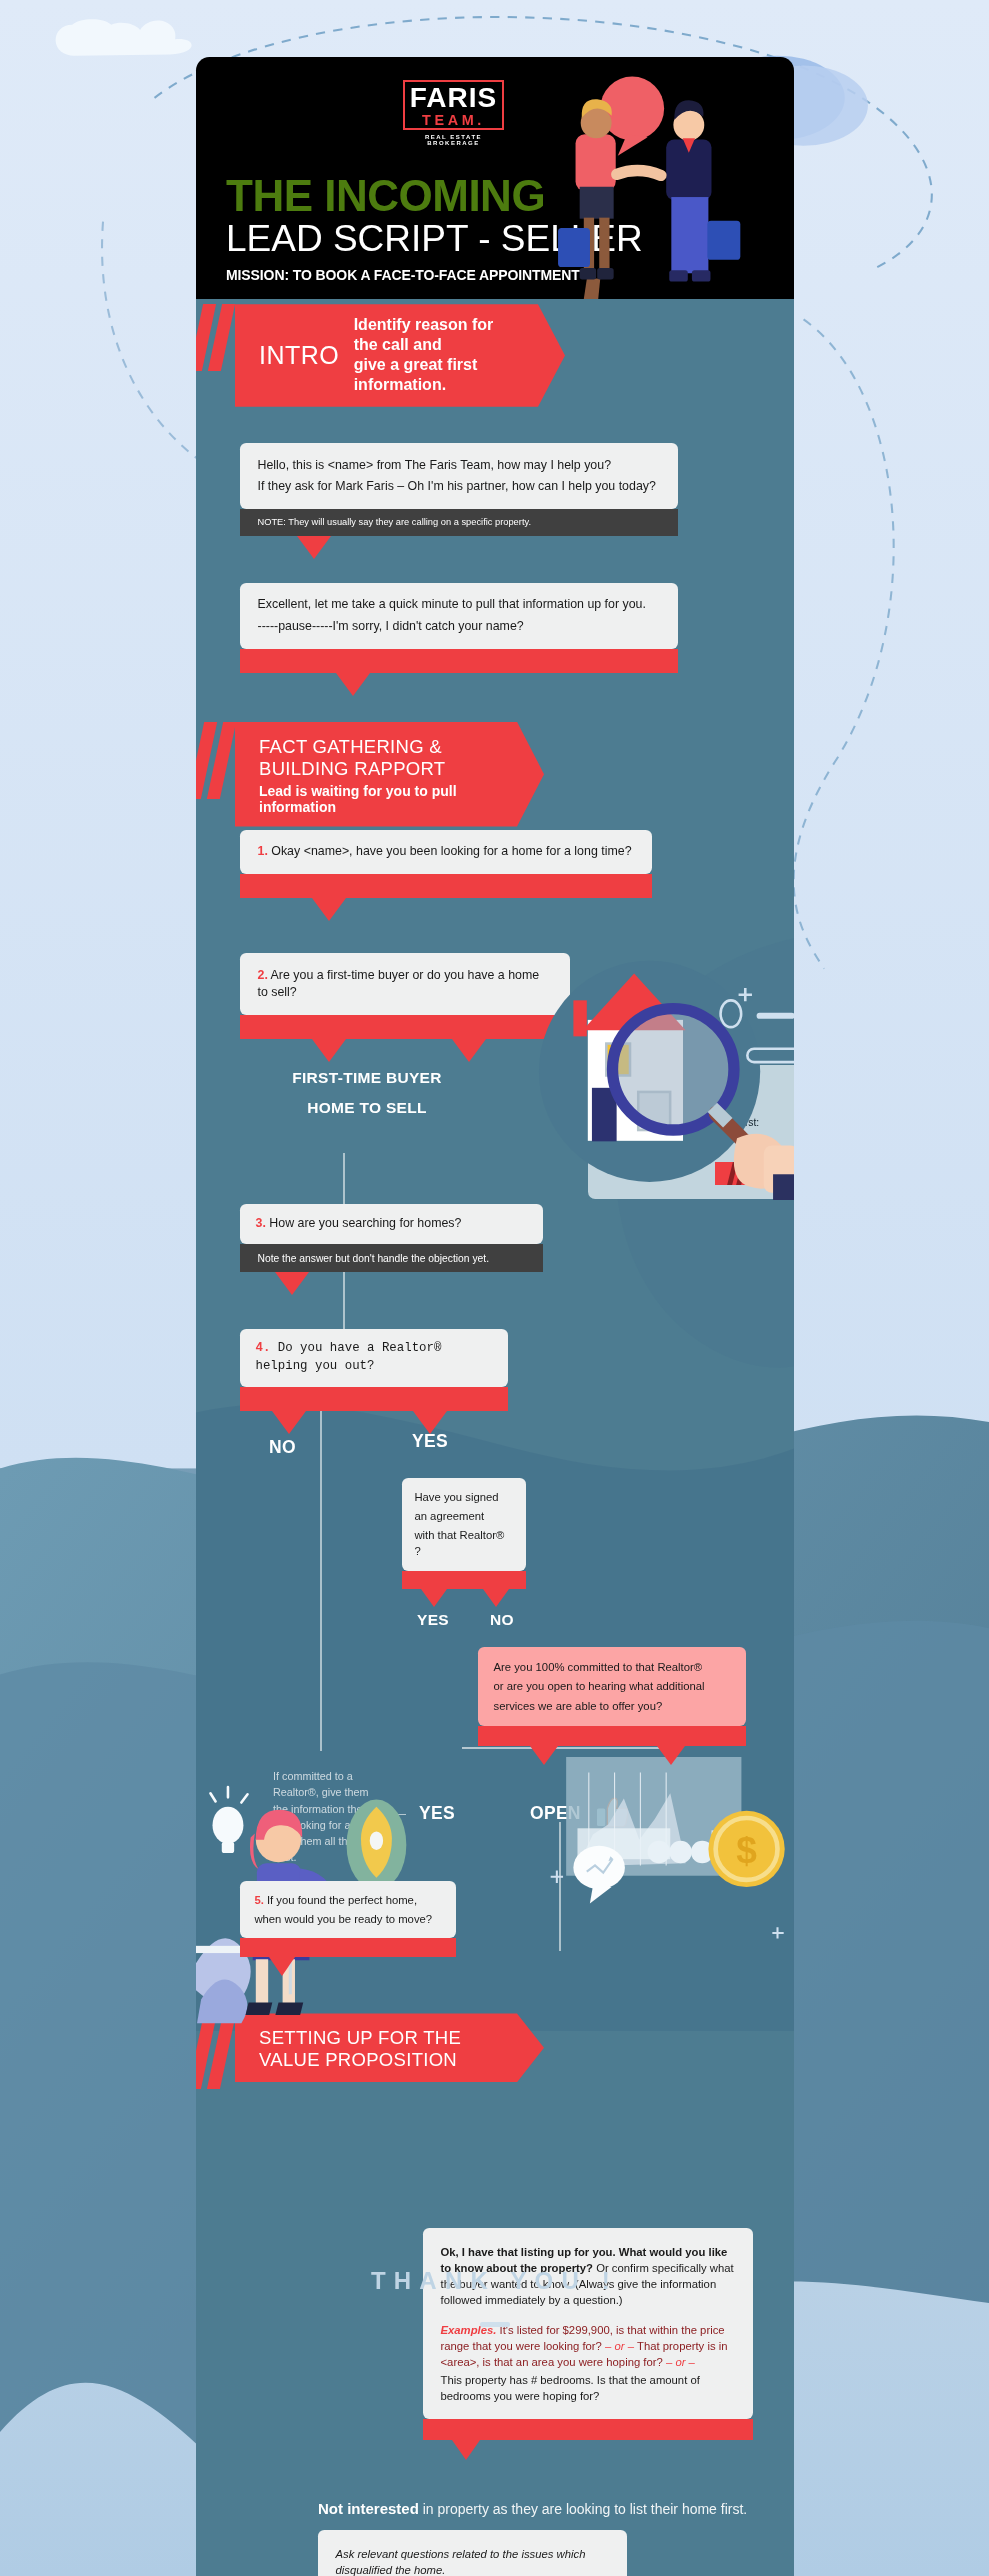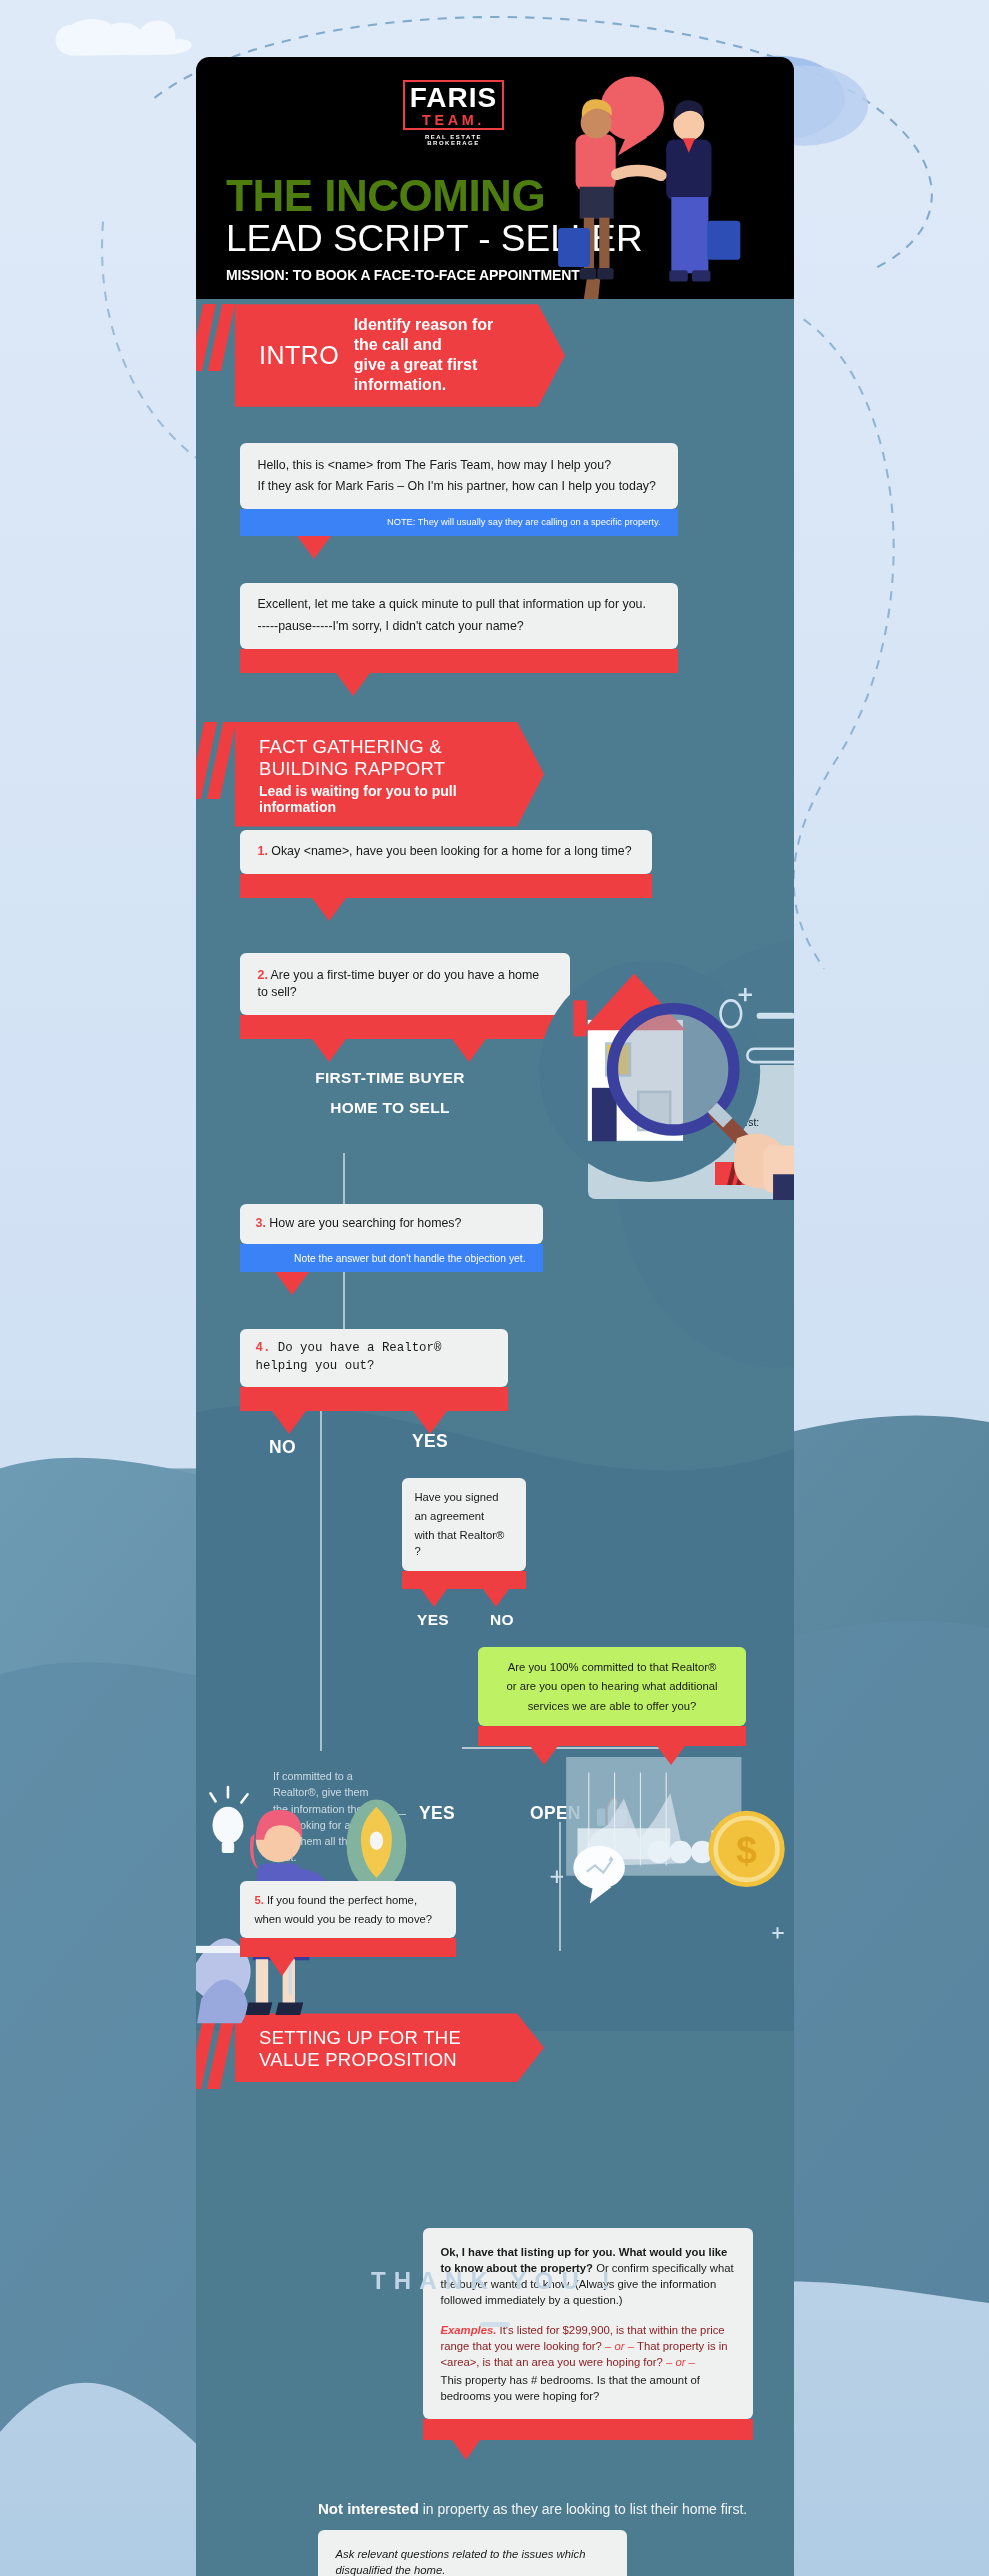--- a/index.html
+++ b/index.html
@@ -95,34 +95,34 @@
   .banner-intro-word { color:#fff; font-size:25px; font-weight:300; letter-spacing:0.5px; }
   .banner-intro-sub { color:#fff; font-size:16px; font-weight:bold; line-height:1.25; }
   .banner-title { color:#fff; font-size:18.5px; font-weight:300; letter-spacing:0.3px; }
   .banner-sub   { color:#fff; font-size:14px; font-weight:bold; margin-top:3.1px; }
   .card {
     background:#eff0f0; border-radius:6.2px;
     padding:13.4px 17.5px;
     box-shadow: 0 1px 0 rgba(0,0,0,0.06);
     position:relative;
   }
-  .card.white { background:#bef264;text-align:center; }
+  .card.white { background:#fca5a5; }
   .card p { font-size:12.4px; color:#1a1a1a; line-height:1.42; }
   .card p.i { font-style: italic; }
   .card p.sm { font-size:11.3px; }
   .red-bar {
     background:#ef3e42; height:24px; position:relative;
   }
   .red-bar .tip {
     position:absolute; top:100%; width:0; height:0;
     border-left:17.5px solid transparent; border-right:17.5px solid transparent;
     border-top:23px solid #ef3e42;
   }
   .red-note {
-    background:#3b82f6; color:#fff; font-size:9.3px; padding:8.2px 17.5px; position:relative;text-align:right;
+    background:#404040; color:#fff; font-size:9.3px; padding:8.2px 17.5px; position:relative;
   }
   .red-note .tip {
     position:absolute; top:100%; left:57px; width:0; height:0;
     border-left:17.5px solid transparent; border-right:17.5px solid transparent;
     border-top:23px solid #ef3e42;
   }
   .q-num { color:#ef3e42; font-weight:bold; }
 
   
   .branch-label { color:#fff; font-size:15.5px; font-weight:bold; letter-spacing:0.3px; }
@@ -328,21 +328,21 @@
             <span class="q-num">2.</span><span> Are you a first-time buyer or do you have a home to sell?</span>
           </p>
         </div>
         <div class="red-bar">
           <div class="tip" style="left:72px;"></div>
           <div class="tip" style="left:212px;"></div>
         </div>
       </div>
 
       <div style="position:relative; height:170px; margin-top:26px;">
-        <div style="position:absolute; left:91px; top:4.1px; width:206px;">
+        <div style="position:absolute; left:68px; top:4.1px; width:206px;">
           <div class="big-lbl">FIRST-TIME BUYER</div>
           <div class="big-lbl" style="margin-top:11.3px;">HOME TO SELL</div>
         </div>
         <div class="vline" style="position:absolute; left:147px; top:88px; height:185px;"></div>
 
         <div class="side-note" style="position:absolute; left:392px; top:0; width:216px; height:134px;">
           <p>If they want their home listed first:</p>
           <p style="margin-top:3.1px;">
             <span class="red">SELLER PROPOSITION</span><span class="ital"> (below)</span>
           </p>

